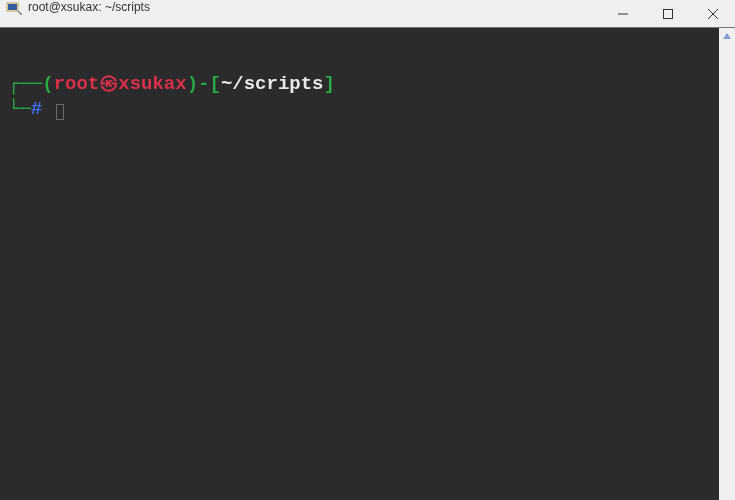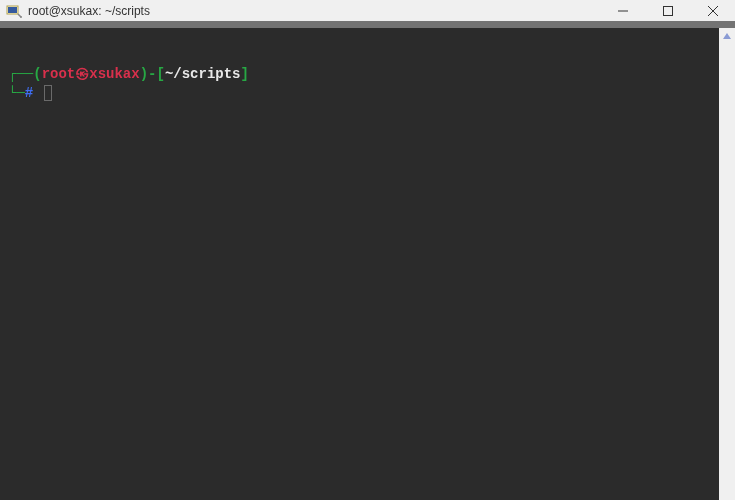--- a/index.html
+++ b/index.html
@@ -6,23 +6,22 @@
     body {
       width: 735px;
       height: 500px;
       overflow: hidden;
       font-family: 'Consolas', 'Courier New', monospace;
       background: #2b2b2b;
     }
     .titlebar {
       height: 28px;
       background: #f0f0f0;
-      border-bottom: 7px solid #737373;
+      border-bottom: 1px solid #737373;
       display: flex;
-      align-items: center;
       padding: 0 0 0 6px;
     }
     .app-icon {
       width: 16px;
       height: 16px;
       margin-right: 6px;
       display: flex;
       align-items: center;
       justify-content: center;
     }
@@ -46,21 +45,21 @@
     }
     .win-btn svg { width: 10px; height: 10px; }
     .terminal-wrap {
       display: flex;
       height: calc(500px - 28px);
     }
     .terminal {
       flex: 1;
       background: #2b2b2b;
       padding: 18px 8px 8px 8px;
-      font-size: 14px;
+      font-size: 19px;
       line-height: 1.35;
       font-weight: bold;
       color: #ddd;
       white-space: pre;
     }
     .scrollbar {
       width: 16px;
       background: #f0f0f0;
       position: relative;
     }

